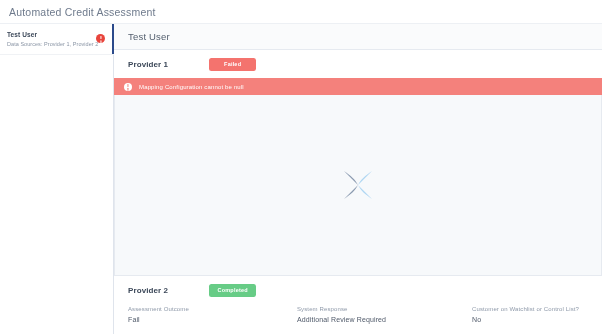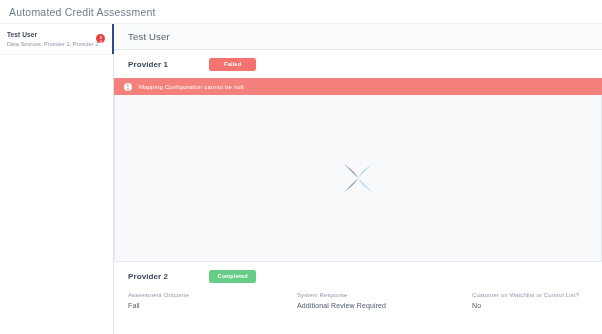--- a/index.html
+++ b/index.html
@@ -224,21 +224,21 @@
     justify-content: center;
     min-height: 0;
   }
   .empty-mark {
     display: block;
   }
 
   
   .table-section {
     background: #ffffff;
-    padding-bottom: 18px;
+    padding-bottom: 4px;
   }
   .table-head, .table-row {
     display: flex;
     padding-left: 14px;
     box-sizing: border-box;
   }
   .table-head {
     padding-top: 2px;
     padding-bottom: 4px;
   }

